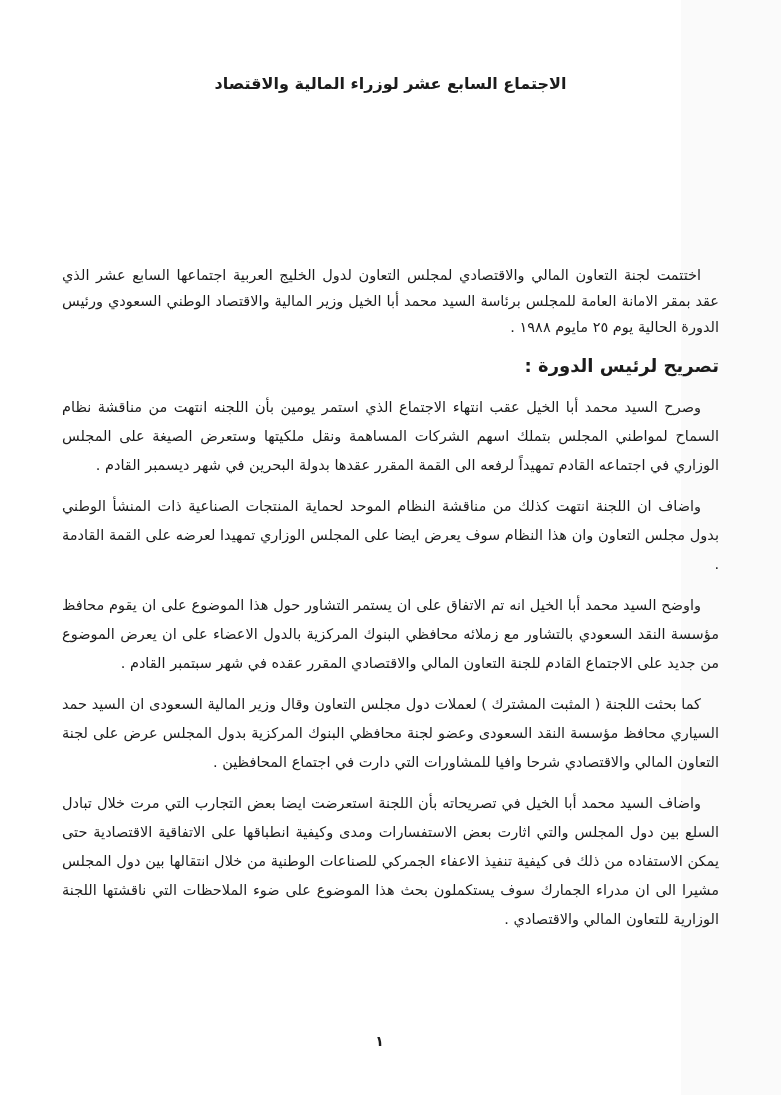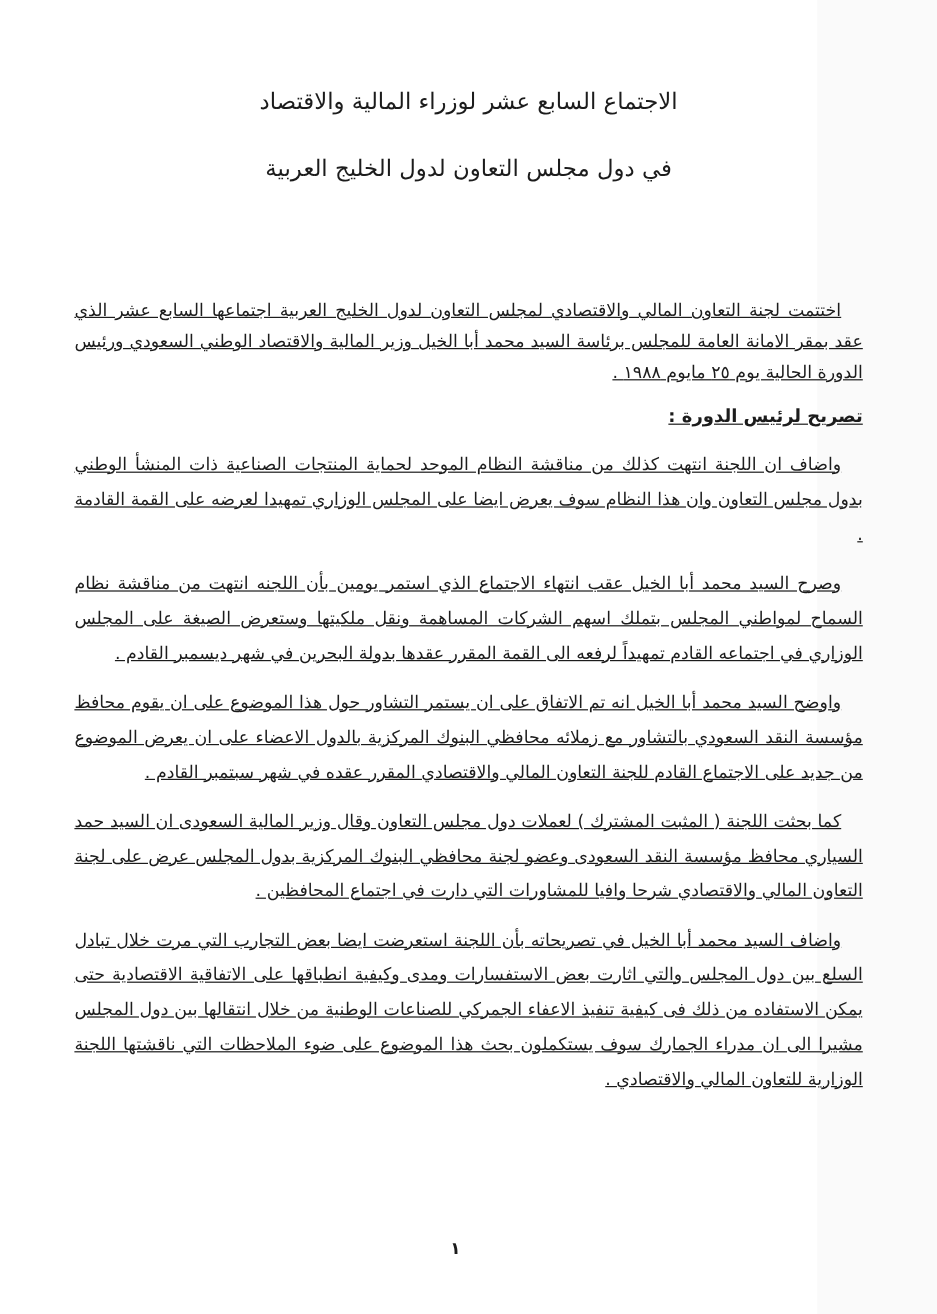--- a/index.html
+++ b/index.html
@@ -29,42 +29,41 @@
     pointer-events: none;
   }
   .title-block {
     position: absolute;
     top: 74px;
     right: 60px;
     left: 60px;
     text-align: center;
   }
   .title-line {
-    font-size: 19px;
-    font-weight: normal;
+    font-size: 16px;
+    font-weight: bold;
     letter-spacing: 0.5px;
     margin: 0 0 33px 0;
     line-height: 1.2;
   }
   .content {
     position: absolute;
-    top: 246px;
+    top: 262px;
     right: 62px;
     left: 62px;
-    text-decoration: underline;
   }
   .intro {
     font-size: 14.5px;
     line-height: 26px;
     text-align: justify;
     text-indent: 18px;
     margin: 0 0 10px 0;
   }
   .section-heading {
-    font-size: 15px;
+    font-size: 18px;
     font-weight: bold;
     margin: 14px 0 16px 0;
     line-height: 1.3;
   }
   .body-paragraph {
     font-size: 14.5px;
     line-height: 29px;
     text-align: justify;
     text-indent: 18px;
     margin: 0 0 12px 0;
@@ -81,30 +80,29 @@
 </style>
 </head>
 <body>
 
 <div class="page">
 
   <div class="scan-edge"></div>
 
   <div class="title-block">
     <div class="title-line">الاجتماع السابع عشر لوزراء المالية والاقتصاد</div>
-    <div class="title-line">في دول مجلس التعاون لدول الخليج العربية</div>
   </div>
 
   <div class="content">
     <p class="intro">اختتمت لجنة التعاون المالي والاقتصادي لمجلس التعاون لدول الخليج العربية اجتماعها السابع عشر الذي عقد بمقر الامانة العامة للمجلس برئاسة السيد محمد أبا الخيل وزير المالية والاقتصاد الوطني السعودي ورئيس الدورة الحالية يوم ٢٥ مايوم ١٩٨٨ .</p>
 
     <div class="section-heading">تصريح لرئيس الدورة :</div>
 
+    <p class="body-paragraph">وصرح السيد محمد أبا الخيل عقب انتهاء الاجتماع الذي استمر يومين بأن اللجنه انتهت من مناقشة نظام السماح لمواطني المجلس بتملك اسهم الشركات المساهمة ونقل ملكيتها وستعرض الصيغة على المجلس الوزاري في اجتماعه القادم تمهيداً لرفعه الى القمة المقرر عقدها بدولة البحرين في شهر ديسمبر القادم .</p>
     <p class="body-paragraph">واضاف ان اللجنة انتهت كذلك من مناقشة النظام الموحد لحماية المنتجات الصناعية ذات المنشأ الوطني بدول مجلس التعاون وان هذا النظام سوف يعرض ايضا على المجلس الوزاري تمهيدا لعرضه على القمة القادمة .</p>
-    <p class="body-paragraph">وصرح السيد محمد أبا الخيل عقب انتهاء الاجتماع الذي استمر يومين بأن اللجنه انتهت من مناقشة نظام السماح لمواطني المجلس بتملك اسهم الشركات المساهمة ونقل ملكيتها وستعرض الصيغة على المجلس الوزاري في اجتماعه القادم تمهيداً لرفعه الى القمة المقرر عقدها بدولة البحرين في شهر ديسمبر القادم .</p>
     <p class="body-paragraph">واوضح السيد محمد أبا الخيل انه تم الاتفاق على ان يستمر التشاور حول هذا الموضوع على ان يقوم محافظ مؤسسة النقد السعودي بالتشاور مع زملائه محافظي البنوك المركزية بالدول الاعضاء على ان يعرض الموضوع من جديد على الاجتماع القادم للجنة التعاون المالي والاقتصادي المقرر عقده في شهر سبتمبر القادم .</p>
     <p class="body-paragraph">كما بحثت اللجنة ( المثبت المشترك ) لعملات دول مجلس التعاون وقال وزير المالية السعودى ان السيد حمد السياري محافظ مؤسسة النقد السعودى وعضو لجنة محافظي البنوك المركزية بدول المجلس عرض على لجنة التعاون المالي والاقتصادي شرحا وافيا للمشاورات التي دارت في اجتماع المحافظين .</p>
     <p class="body-paragraph">واضاف السيد محمد أبا الخيل في تصريحاته بأن اللجنة استعرضت ايضا بعض التجارب التي مرت خلال تبادل السلع بين دول المجلس والتي اثارت بعض الاستفسارات ومدى وكيفية انطباقها على الاتفاقية الاقتصادية حتى يمكن الاستفاده من ذلك فى كيفية تنفيذ الاعفاء الجمركي للصناعات الوطنية من خلال انتقالها بين دول المجلس مشيرا الى ان مدراء الجمارك سوف يستكملون بحث هذا الموضوع على ضوء الملاحظات التي ناقشتها اللجنة الوزارية للتعاون المالي والاقتصادي .</p>
   </div>
 
   <div class="page-number">١</div>
 
 </div>
 
 </body></html>

